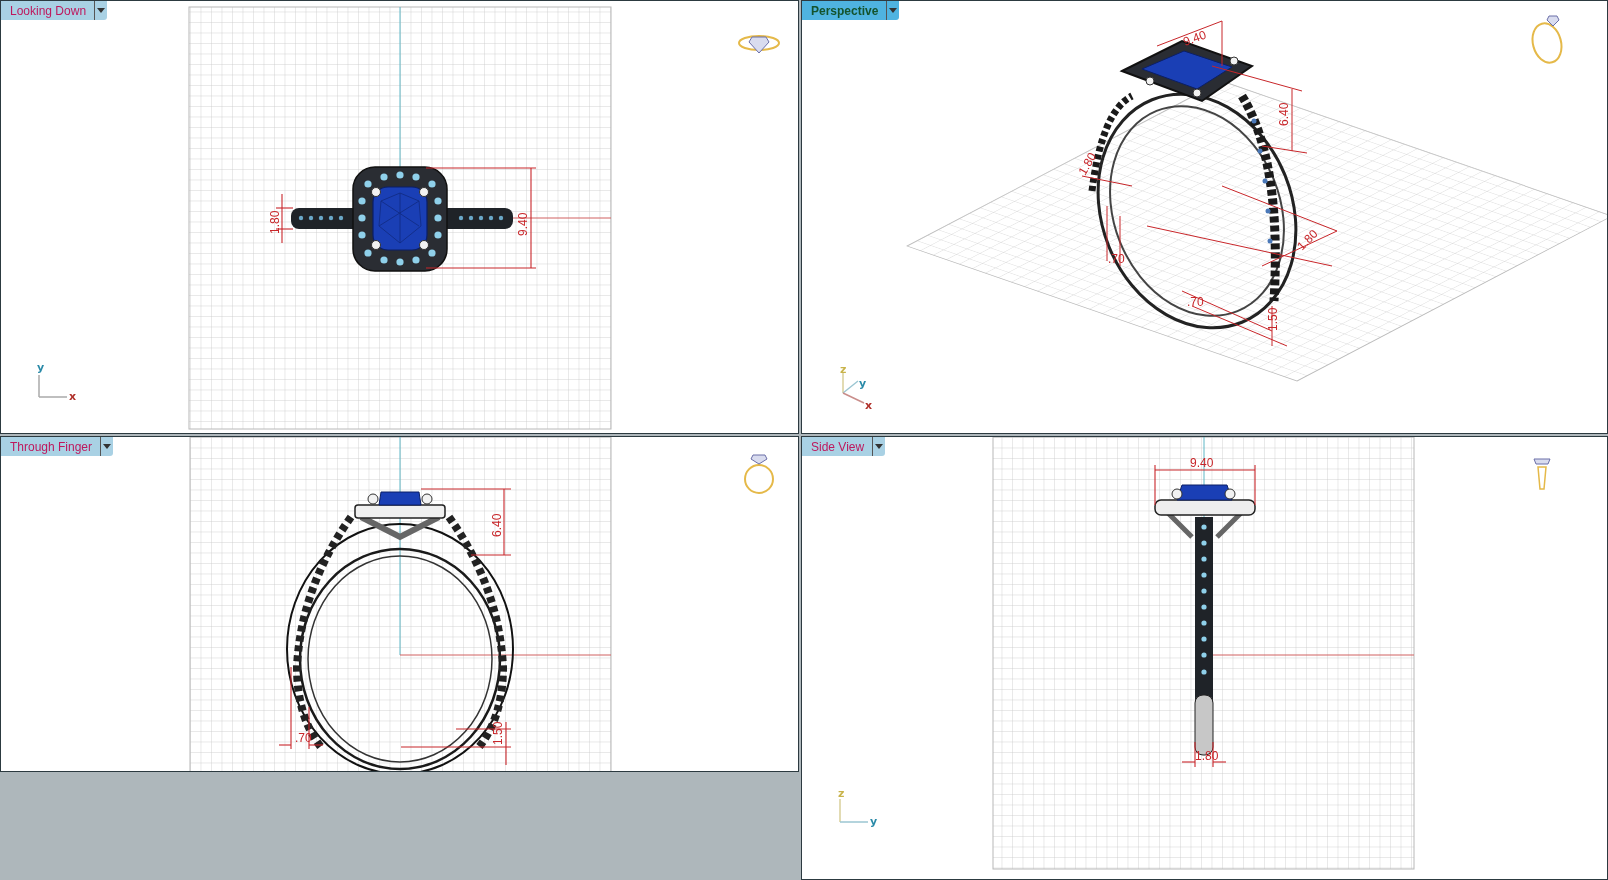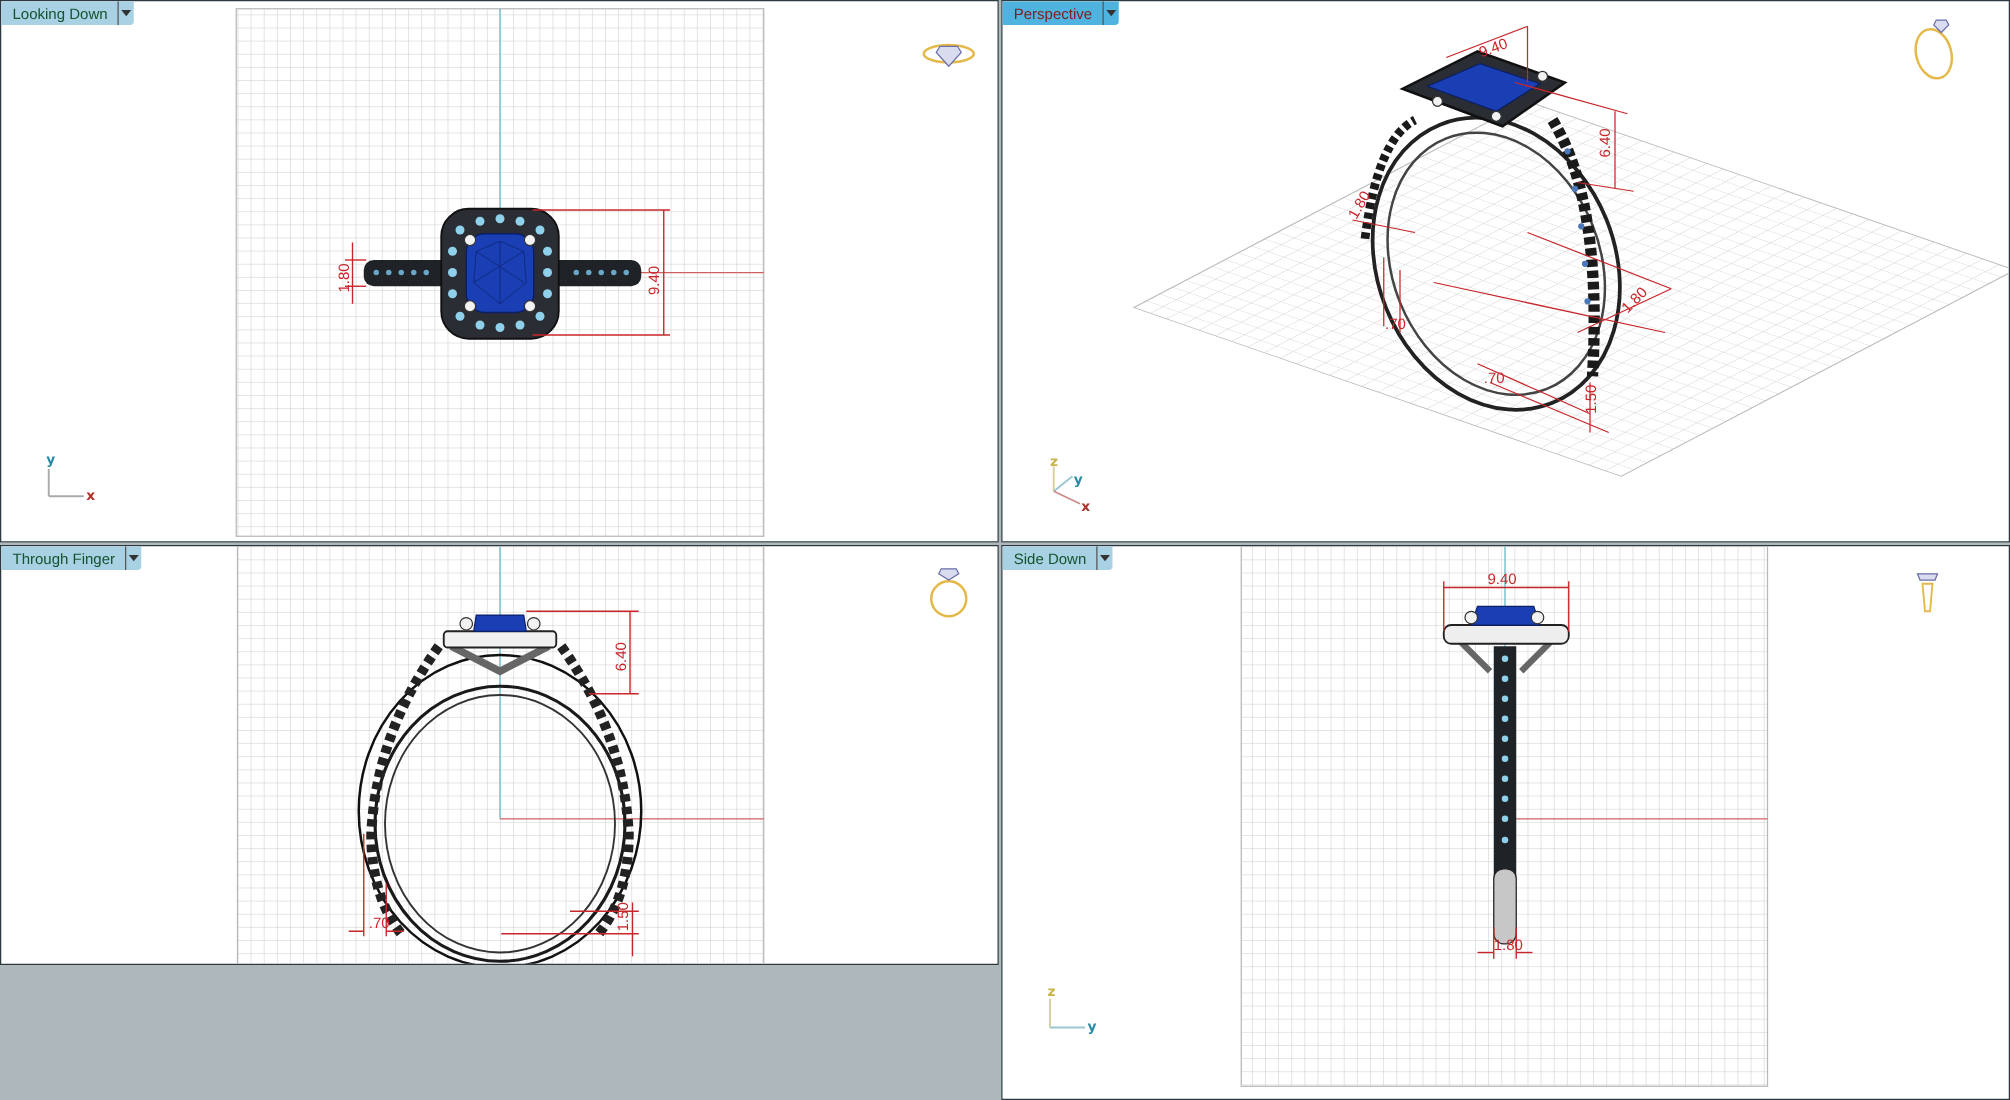--- a/index.html
+++ b/index.html
@@ -1,20 +1,20 @@
 <!DOCTYPE html>
 <html><head>
 <meta charset="utf-8">
 <style>
   html,body{margin:0;padding:0;background:#aeb7bb;}
   body{width:1608px;height:880px;position:relative;overflow:hidden;font-family:"Liberation Sans",sans-serif;}
   .vp{position:absolute;background:#fff;border:1px solid #2c3a40;box-sizing:border-box;overflow:hidden;}
   .vp.active{border-color:#2c3a40;}
-  .tab{position:absolute;left:0;top:0;height:19px;display:flex;align-items:center;background:#a9d1e4;color:#14532d;font-size:12px;padding:0 0 0 9px;border-bottom-right-radius:3px;z-index:5;}
-  .vp.active .tab{background:#4fb3e0;color:#7f1d1d;}
+  .tab{position:absolute;left:0;top:0;height:19px;display:flex;align-items:center;background:#a9d1e4;color:#be185d;font-size:12px;padding:0 0 0 9px;border-bottom-right-radius:3px;z-index:5;}
+  .vp.active .tab{background:#4fb3e0;color:#14532d;font-weight:bold;}
   .tab .lbl{padding-right:8px;}
   .tab .dd{width:12px;height:19px;border-left:1px solid #555;display:flex;align-items:center;justify-content:center;}
   .tab .dd:after{content:"";border-left:4px solid transparent;border-right:4px solid transparent;border-top:5px solid #333;}
   svg{position:absolute;left:0;top:0;}
   .dimtxt{font-family:"Liberation Sans",sans-serif;font-size:12px;fill:#c8262a;}
   .axtxt{font-family:"DejaVu Sans",sans-serif;font-size:11px;font-weight:bold;}
 </style>
 </head>
 <body>
 
@@ -220,21 +220,21 @@
     </g>
     <g transform="translate(758 42)">
       <circle cx="0" cy="0" r="14" fill="none" stroke="#e5b949" stroke-width="2"></circle>
       <path d="M-6 -24 L6 -24 L8 -20 L0 -15 L-8 -20 Z" fill="#d9dcef" stroke="#6b6fa8"></path>
     </g>
   </svg>
 </div>
 
 <div class="vp" style="left:801px;top:436px;width:807px;height:444px;">
   <div class="tab">
-    <span class="lbl">Side Down</span>
+    <span class="lbl">Side View</span>
     <span class="dd"></span>
   </div>
   <svg width="807" height="444">
     <defs>
       <pattern id="g4" width="10.5" height="10.5" patternUnits="userSpaceOnUse">
         <path d="M10.5 0 L0 0 0 10.5" fill="none" stroke="#c9c9c9" stroke-width="0.8"></path>
       </pattern>
     </defs>
     <rect x="191" y="0" width="421" height="432" fill="url(#g4)" stroke="#b8b8b8"></rect>
     <line x1="402" y1="0" x2="402" y2="218" stroke="#5fb7c6" stroke-width="1"></line>

